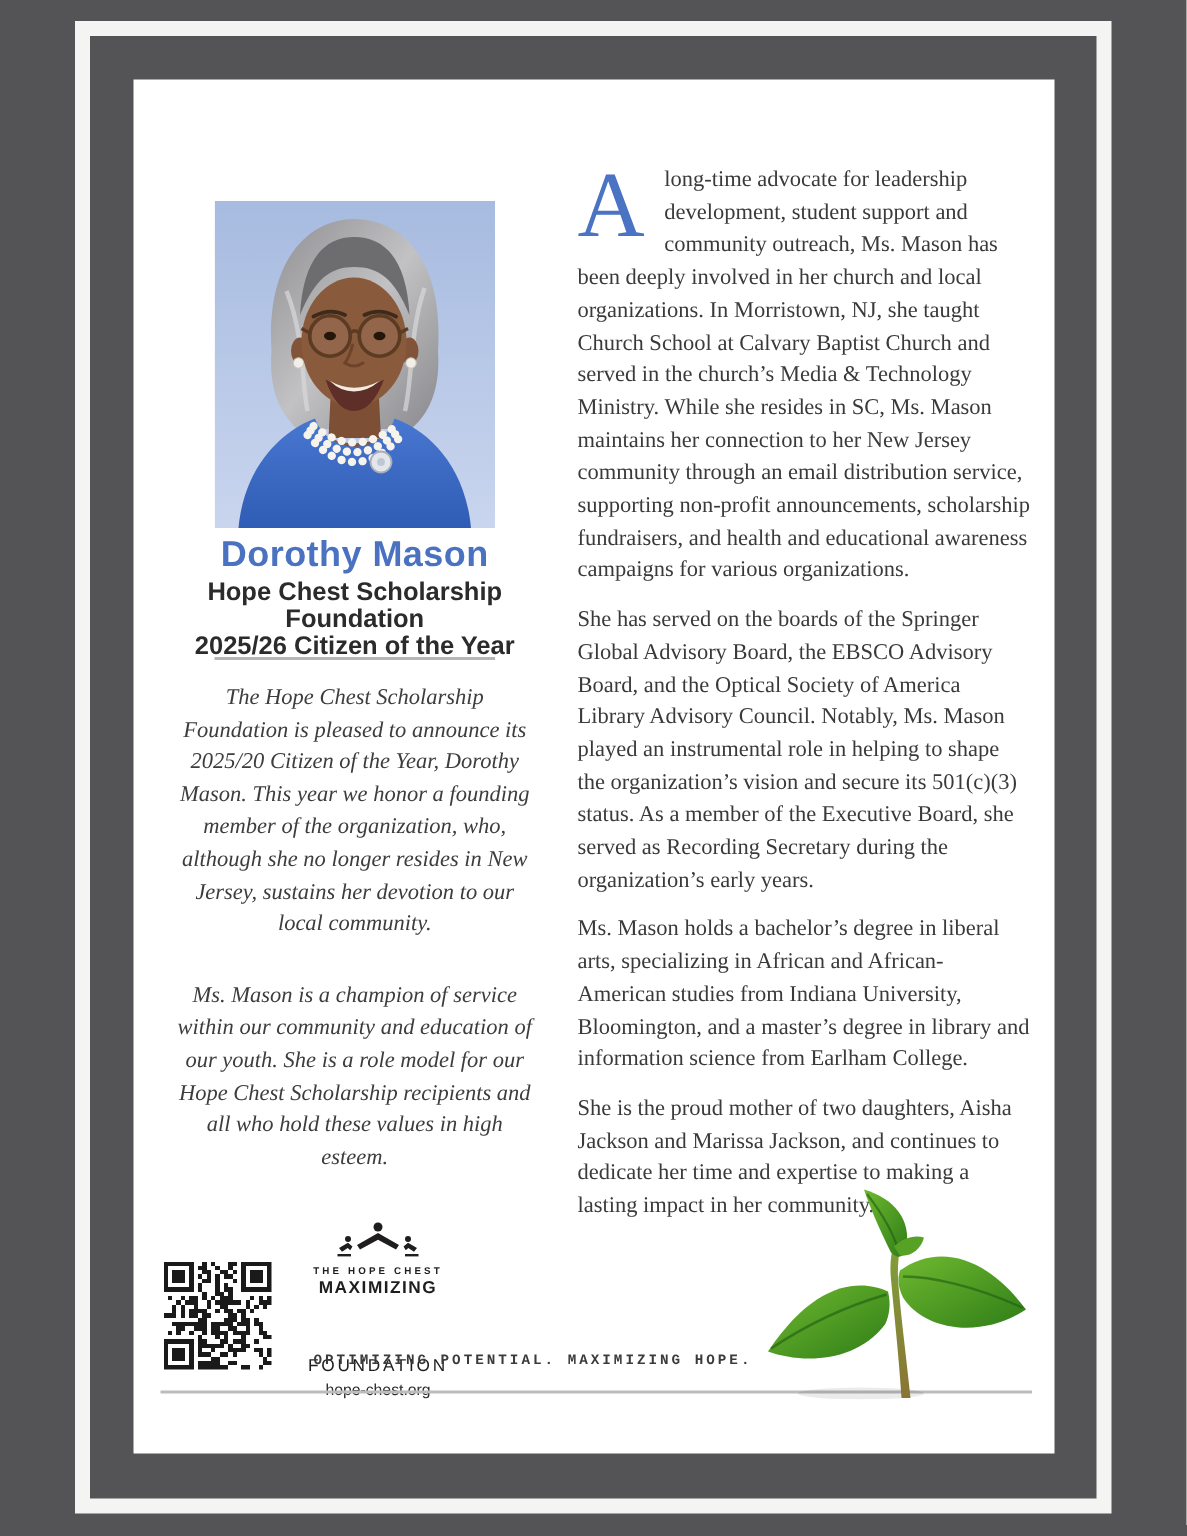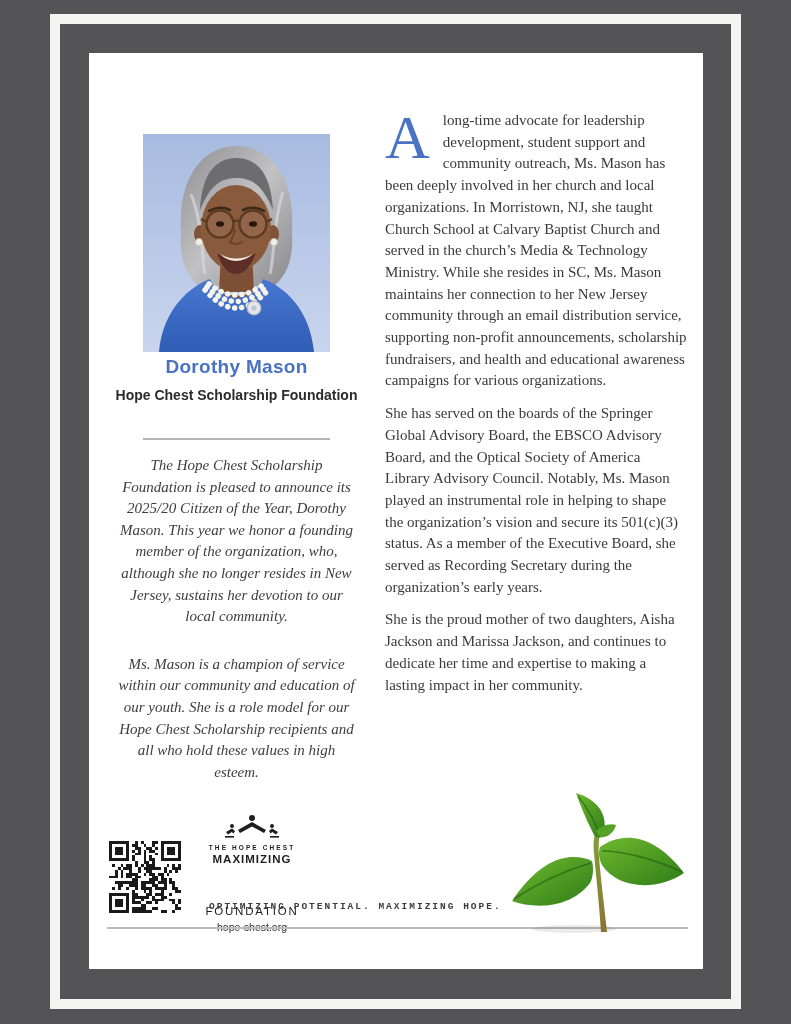--- a/index.html
+++ b/index.html
@@ -19,27 +19,27 @@
     background:#ffffff;
   }
   
   .portrait {
     position:absolute; left:54px; top:81px; width:187px; height:218px;
     overflow:hidden;
   }
   .honoree-name {
     position:absolute; left:27px; top:303px; width:241px;
     font-family:"Liberation Sans", sans-serif;
-    font-size:19px; font-weight:bold; letter-spacing:.3px;
+    font-size:24px; font-weight:bold; letter-spacing:.3px;
     text-align:center; color:#4a72c1;
   }
   .honoree-subtitle {
     position:absolute; left:17px; top:333px; width:261px;
     font-family:"Liberation Sans", sans-serif;
-    font-size:14px; font-weight:bold; line-height:18px;
+    font-size:17px; font-weight:bold; line-height:18px;
     text-align:center; color:#2b2b2b;
   }
   .name-divider {
     position:absolute; left:54px; top:385px; width:187px; height:2px;
     background:#b5b5b5; border:none;
   }
   .intro-block {
     position:absolute; left:28px; top:402px; width:239px;
     font-style:italic; font-size:15px; line-height:21.6px;
     text-align:center; color:#3d3d3d;
@@ -151,32 +151,34 @@
       <path d="M62,156 Q 93,192 125,156" stroke="#f6f3ec" stroke-width="5.5" fill="none" stroke-linecap="round" stroke-dasharray="0.1 7"></path>
       <circle cx="111" cy="174" r="7" fill="#e3e6ec" stroke="#a9aeb9" stroke-width="1.2"></circle>
       <circle cx="111" cy="174" r="2.6" fill="#c0c6d2"></circle>
     </svg>
   </div>
 
   <div class="honoree-name">Dorothy Mason</div>
 
   <div class="honoree-subtitle">
     <div>Hope Chest Scholarship Foundation</div>
+    <div>2025/26 Citizen of the Year</div>
   </div>
 
   <hr class="name-divider">
 
   <div class="intro-block">
     <p>The Hope Chest Scholarship Foundation is pleased to announce its 2025/20 Citizen of the Year, Dorothy Mason. This year we honor a founding member of the organization, who, although she no longer resides in New Jersey, sustains her devotion to our local community.</p>
     <p>Ms. Mason is a champion of service within our community and education of our youth. She is a role model for our Hope Chest Scholarship recipients and all who hold these values in high esteem.</p>
   </div>
 
   <div class="article-col">
     <p><span class="dropcap">A</span><span>long-time advocate for leadership development, student support and community outreach, Ms. Mason has been deeply involved in her church and local organizations. In Morristown, NJ, she taught Church School at Calvary Baptist Church and served in the church’s Media &amp; Technology Ministry. While she resides in SC, Ms. Mason maintains her connection to her New Jersey community through an email distribution service, supporting non-profit announcements, scholarship fundraisers, and health and educational awareness campaigns for various organizations.</span></p>
     <p>She has served on the boards of the Springer Global Advisory Board, the EBSCO Advisory Board, and the Optical Society of America Library Advisory Council. Notably, Ms. Mason played an instrumental role in helping to shape the organization’s vision and secure its 501(c)(3) status. As a member of the Executive Board, she served as Recording Secretary during the organization’s early years.</p>
+    <p>Ms. Mason holds a bachelor’s degree in liberal arts, specializing in African and African-American studies from Indiana University, Bloomington, and a master’s degree in library and information science from Earlham College.</p>
     <p>She is the proud mother of two daughters, Aisha Jackson and Marissa Jackson, and continues to dedicate her time and expertise to making a lasting impact in her community.</p>
   </div>
 
   <div class="qr-box">
     <svg id="qr-svg" width="72" height="72" viewBox="0 0 25 25">
         <g fill="#1a1a1a" shape-rendering="crispEdges">
           <rect x="9" y="0" width="1" height="1"></rect>
           <rect x="11" y="0" width="1" height="1"></rect>
           <rect x="15" y="0" width="1" height="1"></rect>
           <rect x="16" y="0" width="1" height="1"></rect>

